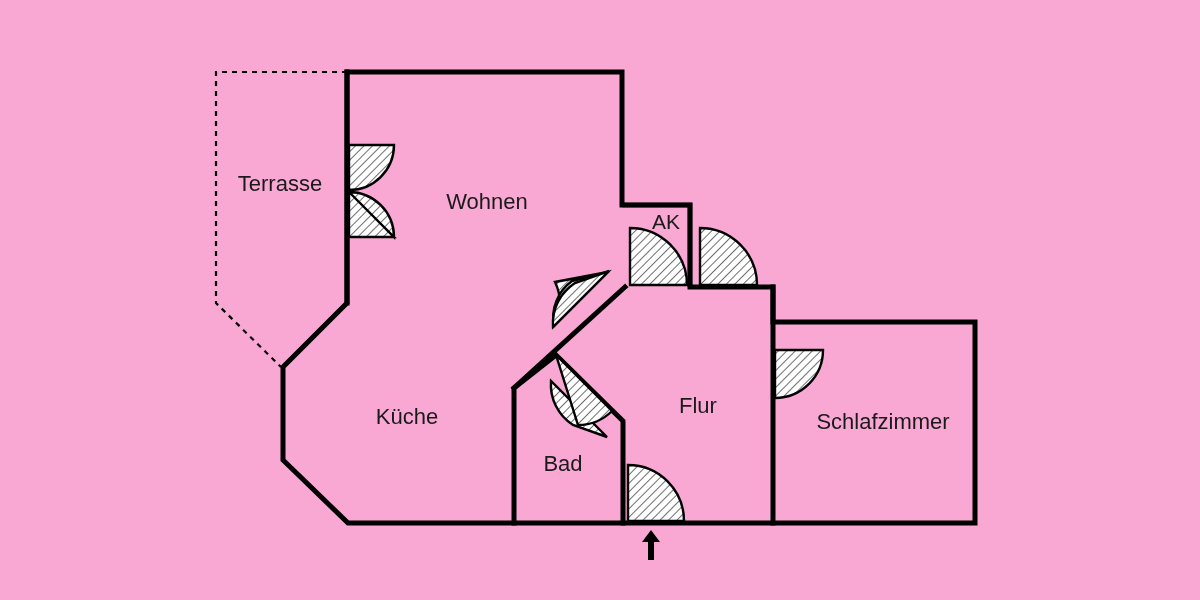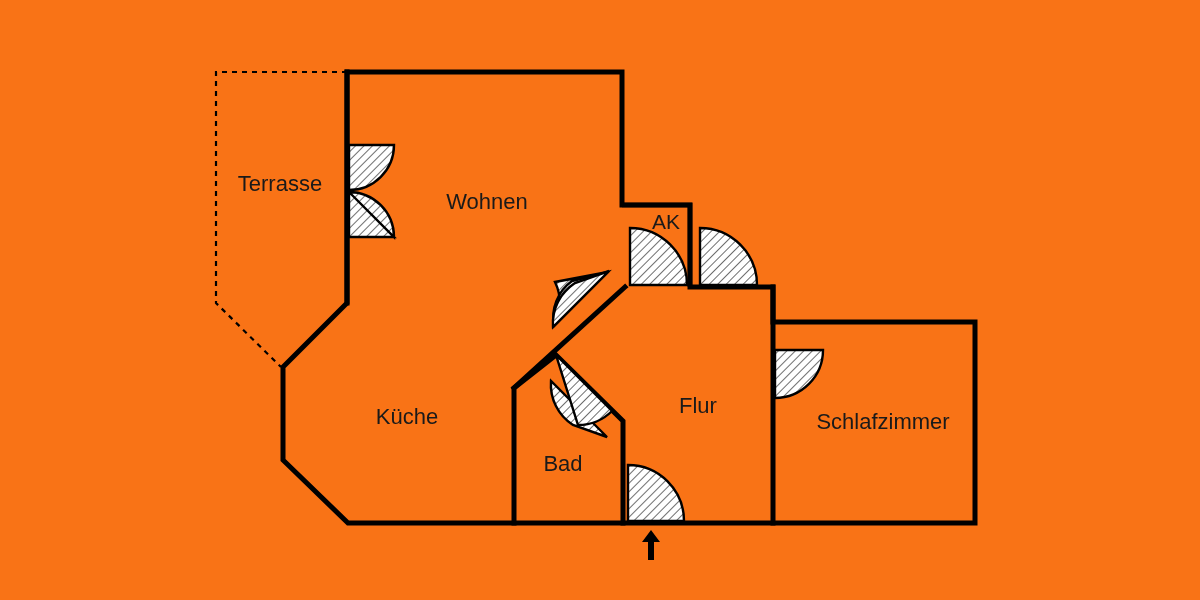--- a/index.html
+++ b/index.html
@@ -11,21 +11,21 @@
   body {
     width: 1200px;
     height: 600px;
     font-family: "Liberation Sans", sans-serif;
     overflow: hidden;
   }
   #floorplan-root {
     position: relative;
     width: 1200px;
     height: 600px;
-    background: #f97316;
+    background: #f9a8d4;
   }
   svg#plan {
     display: block;
     width: 1200px;
     height: 600px;
   }
   .wall {
     fill: none;
     stroke: #000000;
     stroke-width: 5;

